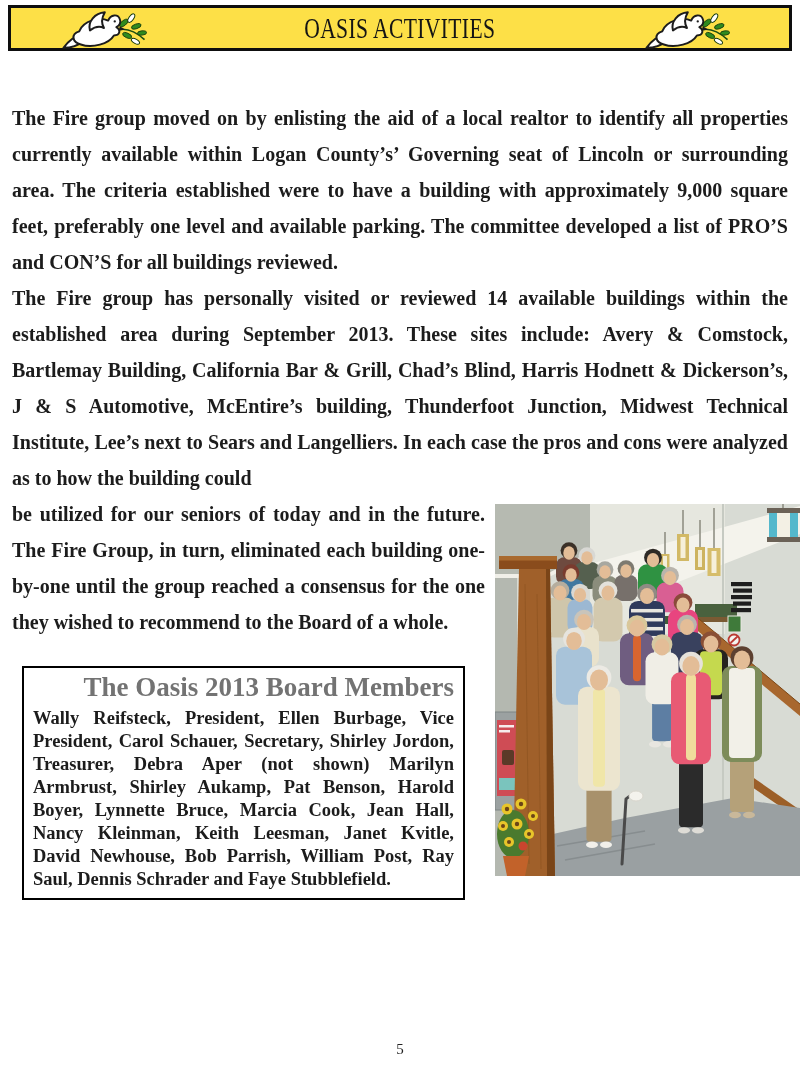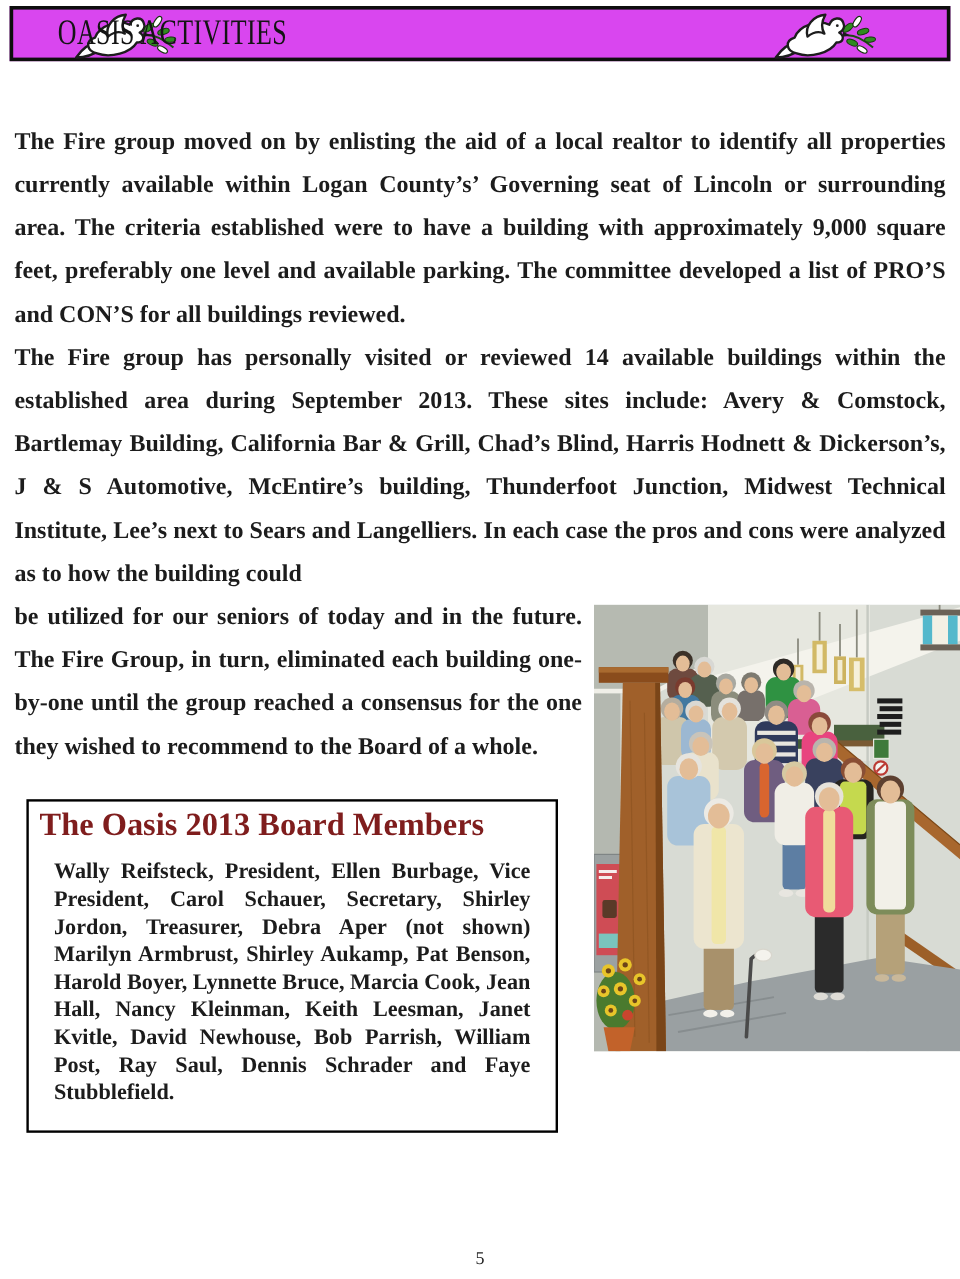--- a/index.html
+++ b/index.html
@@ -1,38 +1,38 @@
 <!DOCTYPE html>
 <html><head>
 <meta charset="utf-8">
 <style>
   html,body{margin:0;padding:0;background:#ffffff;}
   .page{position:relative;width:800px;height:1066px;background:#ffffff;overflow:hidden;
         font-family:"Liberation Serif","DejaVu Serif",serif;color:#1c1c1c;}
   
   .masthead{position:absolute;top:5px;left:8px;right:8px;height:40px;border:3px solid #0e0e0e;
-            background:#d946ef;display:flex;align-items:center;}
+            background:#fde047;display:flex;align-items:center;justify-content:center;}
   .masthead h1{margin:0;font-size:30px;font-weight:normal;letter-spacing:.5px;color:#141414;
                transform:scaleX(.72);transform-origin:center;white-space:nowrap;}
   .dove{position:absolute;top:0;width:86px;height:45px;}
   .dove.left{left:50px;}
   .dove.right{left:633px;}
   
   .main{position:absolute;top:100px;left:12px;width:776px;font-size:20px;line-height:36px;
         text-align:justify;}
   .main p{margin:0;padding:0;font-weight:bold;}
   
   .wrap-section::after{content:"";display:block;clear:both;}
   .photo-fig{float:right;width:305px;height:372px;margin:8px -12px 10px 10px;background:#d8dbd4;}
   .photo-fig svg{display:block;}
   
   .board-box{display:inline-block;box-sizing:border-box;width:443px;margin:26px 0 0 10px;
              border:2px solid #000;padding:2px 9px 7px 9px;vertical-align:top;}
-  .board-box h2{margin:1px 0 3px 0;font-size:27px;line-height:33px;text-align:left;color:#7f1d1d;}
-  .board-box p{font-size:18.5px;line-height:23px;text-align:justify;margin:12px;}
+  .board-box h2{margin:1px 0 3px 0;font-size:27px;line-height:33px;text-align:right;color:#737373;}
+  .board-box p{font-size:18.5px;line-height:23px;text-align:justify;margin:0;}
   
   .page-number{position:absolute;bottom:8px;left:0;right:0;text-align:center;font-size:15px;color:#222;}
 </style>
 </head>
 <body>
 
 <div class="page">
 
   <header class="masthead">
     <svg class="dove left" viewBox="0 0 104 54" aria-hidden="true">

